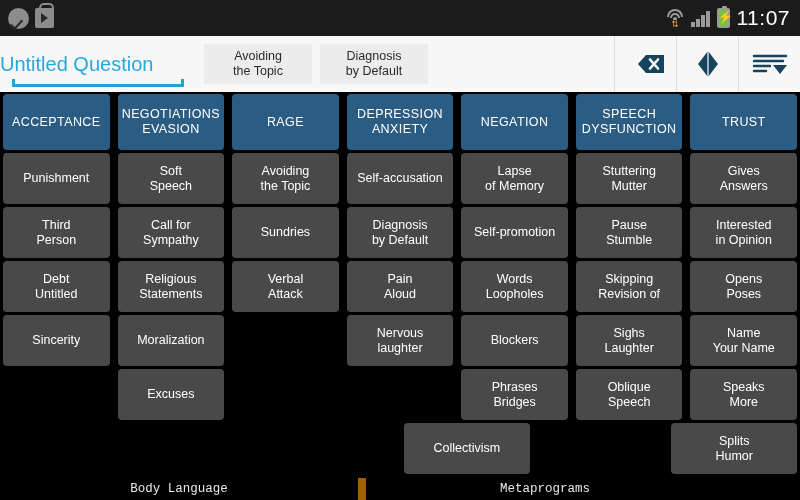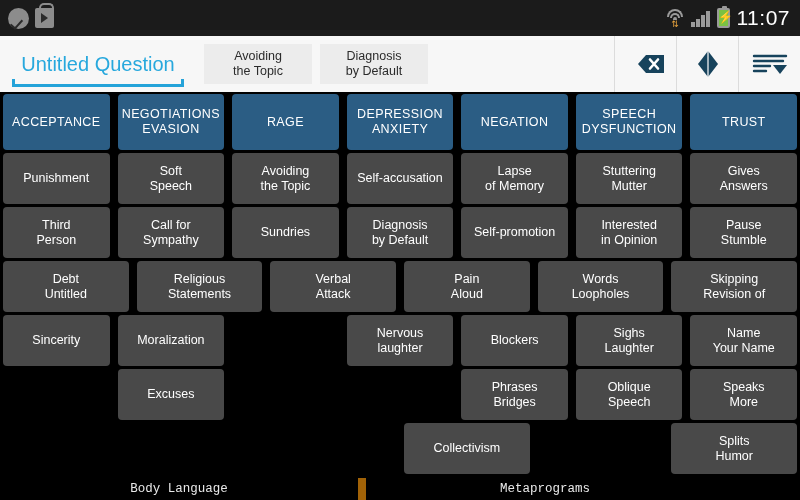--- a/index.html
+++ b/index.html
@@ -79,21 +79,21 @@
   }
   .sb-clock { color: #fff; font-size: 21px; letter-spacing: .5px; text-align: right; }
 
   
   .toolbar {
     height: 56px; width: 800px; background: #f7f7f7;
     display: flex; align-items: stretch; position: relative;
   }
   .title-wrap {
     width: 196px; display: flex; flex-direction: column;
-    align-items: center; justify-content: center; position: relative;
+    justify-content: center; position: relative;
   }
   .title-text {
     color: #27a8dd; font-size: 20px; white-space: nowrap;
   }
   .title-underline {
     position: absolute; bottom: 5px; left: 12px; right: 12px;
     height: 3px; background: #25a3d9;
   }
   .title-underline:before, .title-underline:after {
     content: ""; position: absolute; bottom: 0; width: 3px; height: 8px;
@@ -299,27 +299,27 @@
       </div>
     <div class="cell data">
         <span class="ln">Diagnosis</span>
         <span class="ln">by Default</span>
       </div>
     <div class="cell data">
         <span class="ln">Self-promotion</span>
         <span class="ln"></span>
       </div>
     <div class="cell data">
+        <span class="ln">Pause</span>
+        <span class="ln">Stumble</span>
+      </div>
+    <div class="cell data">
         <span class="ln">Interested</span>
         <span class="ln">in Opinion</span>
       </div>
-    <div class="cell data">
-        <span class="ln">Pause</span>
-        <span class="ln">Stumble</span>
-      </div>
   </div>
 
   <div class="row">
     <div class="cell data">
         <span class="ln">Debt</span>
         <span class="ln">Untitled</span>
       </div>
     <div class="cell data">
         <span class="ln">Religious</span>
         <span class="ln">Statements</span>
@@ -332,20 +332,24 @@
         <span class="ln">Pain</span>
         <span class="ln">Aloud</span>
       </div>
     <div class="cell data">
         <span class="ln">Words</span>
         <span class="ln">Loopholes</span>
       </div>
     <div class="cell data">
         <span class="ln">Skipping</span>
         <span class="ln">Revision of</span>
+      </div>
+    <div class="cell data">
+        <span class="ln">Opens</span>
+        <span class="ln">Poses</span>
       </div>
   </div>
 
   <div class="row">
     <div class="cell data">
         <span class="ln">Sincerity</span>
         <span class="ln"></span>
       </div>
     <div class="cell data">
         <span class="ln">Moralization</span>

